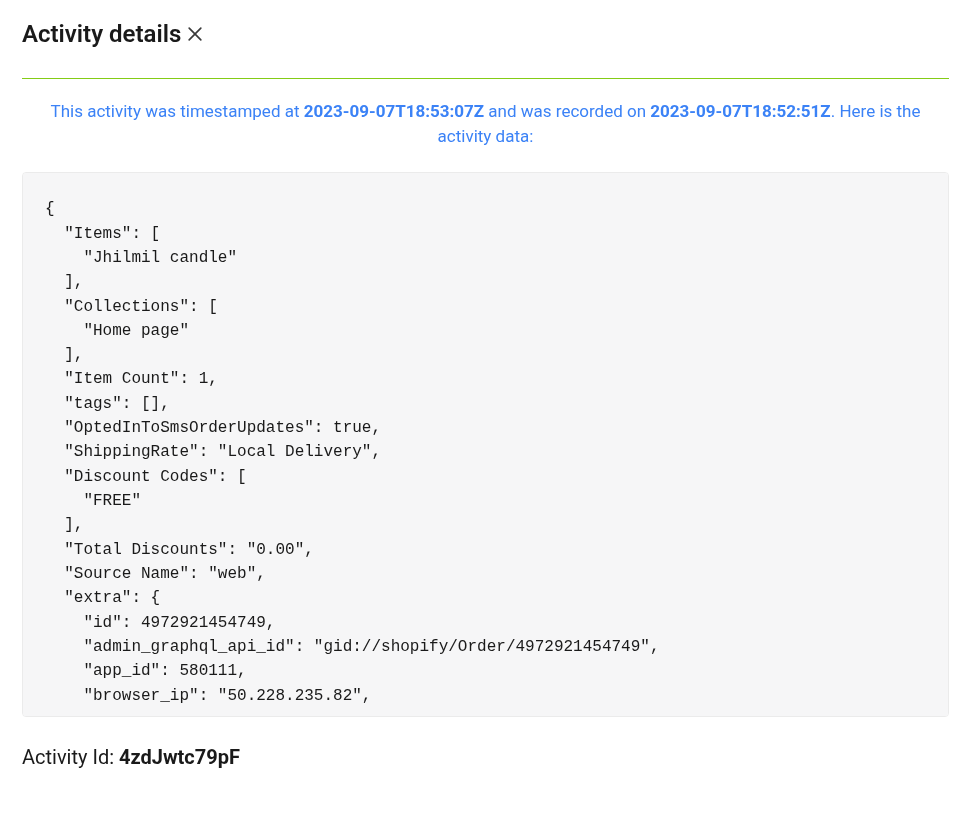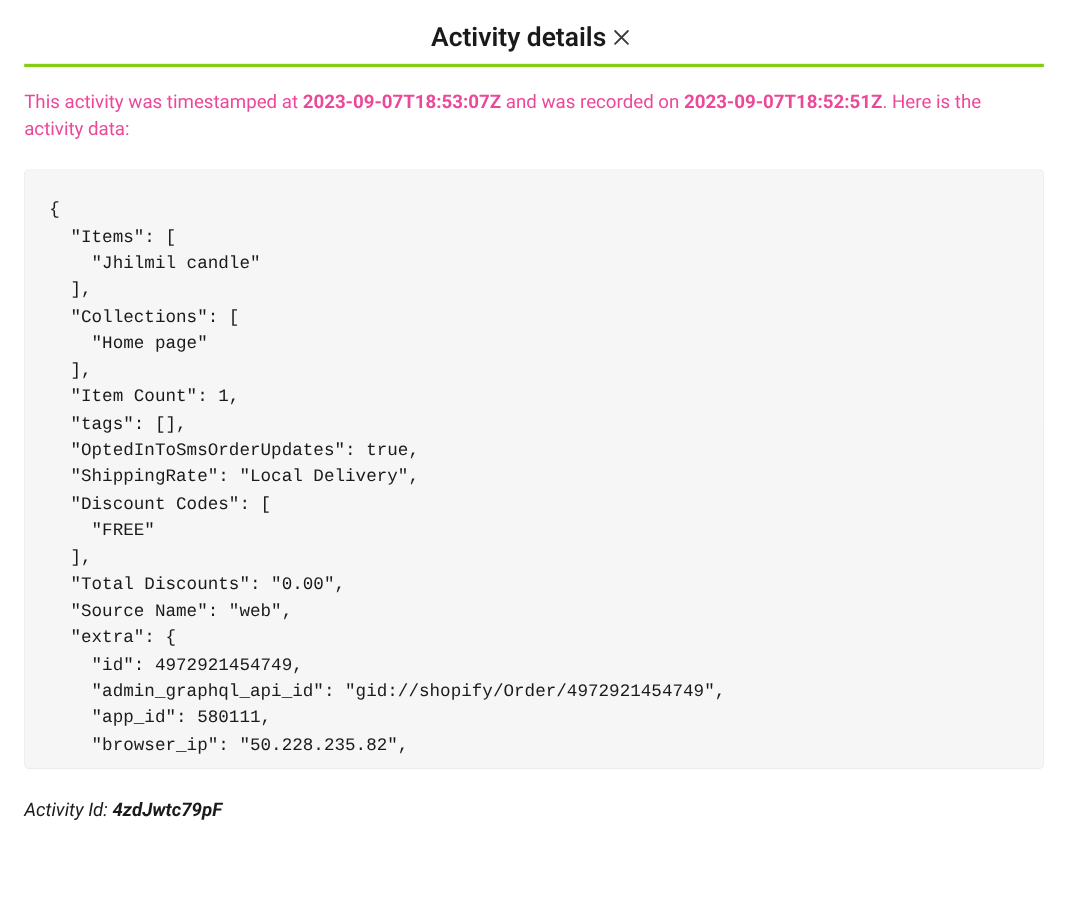--- a/index.html
+++ b/index.html
@@ -15,24 +15,24 @@
       color: #1a1a1a;
     }
     .container {
       padding: 20px 22px;
       height: 100%;
       display: flex;
       flex-direction: column;
     }
     .header {
       display: flex;
-      justify-content: center;
+      justify-content: flex-start;
       align-items: center;
-      padding-bottom: 10px;
-      border-bottom: 3px solid #84cc16;
+      padding-bottom: 30px;
+      border-bottom: 1px solid #84cc16;
     }
     .header h1 {
       font-size: 24px;
       font-weight: 600;
       color: #1a1a1a;
     }
     .close-btn {
       background: none;
       border: none;
       cursor: pointer;
@@ -43,21 +43,22 @@
       color: #3a3a3a;
     }
     .close-btn svg {
       width: 20px;
       height: 20px;
     }
     .intro {
       padding-top: 20px;
       font-size: 17px;
       line-height: 1.45;
-      color: #ec4899;
+      color: #3b82f6;
+      text-align: center;
     }
     .intro .bold {
       font-weight: 700;
     }
     .code-block {
       margin-top: 24px;
       background: #f6f6f7;
       border: 1px solid #ebebeb;
       border-radius: 4px;
       padding: 24px 22px;
@@ -76,23 +77,22 @@
     }
     .code-block::-webkit-scrollbar-track {
       background: transparent;
     }
     .code-block::-webkit-scrollbar-thumb {
       background: #c7c7c7;
       border-radius: 5px;
     }
     .footer {
       padding-top: 26px;
-      font-size: 17px;
+      font-size: 20px;
       line-height: 1.42;
-      font-style: italic;
     }
     .footer .bold {
       font-weight: 700;
     }
   </style>
 </head>
 <body>
 
 <div class="container">
   <div class="header">

